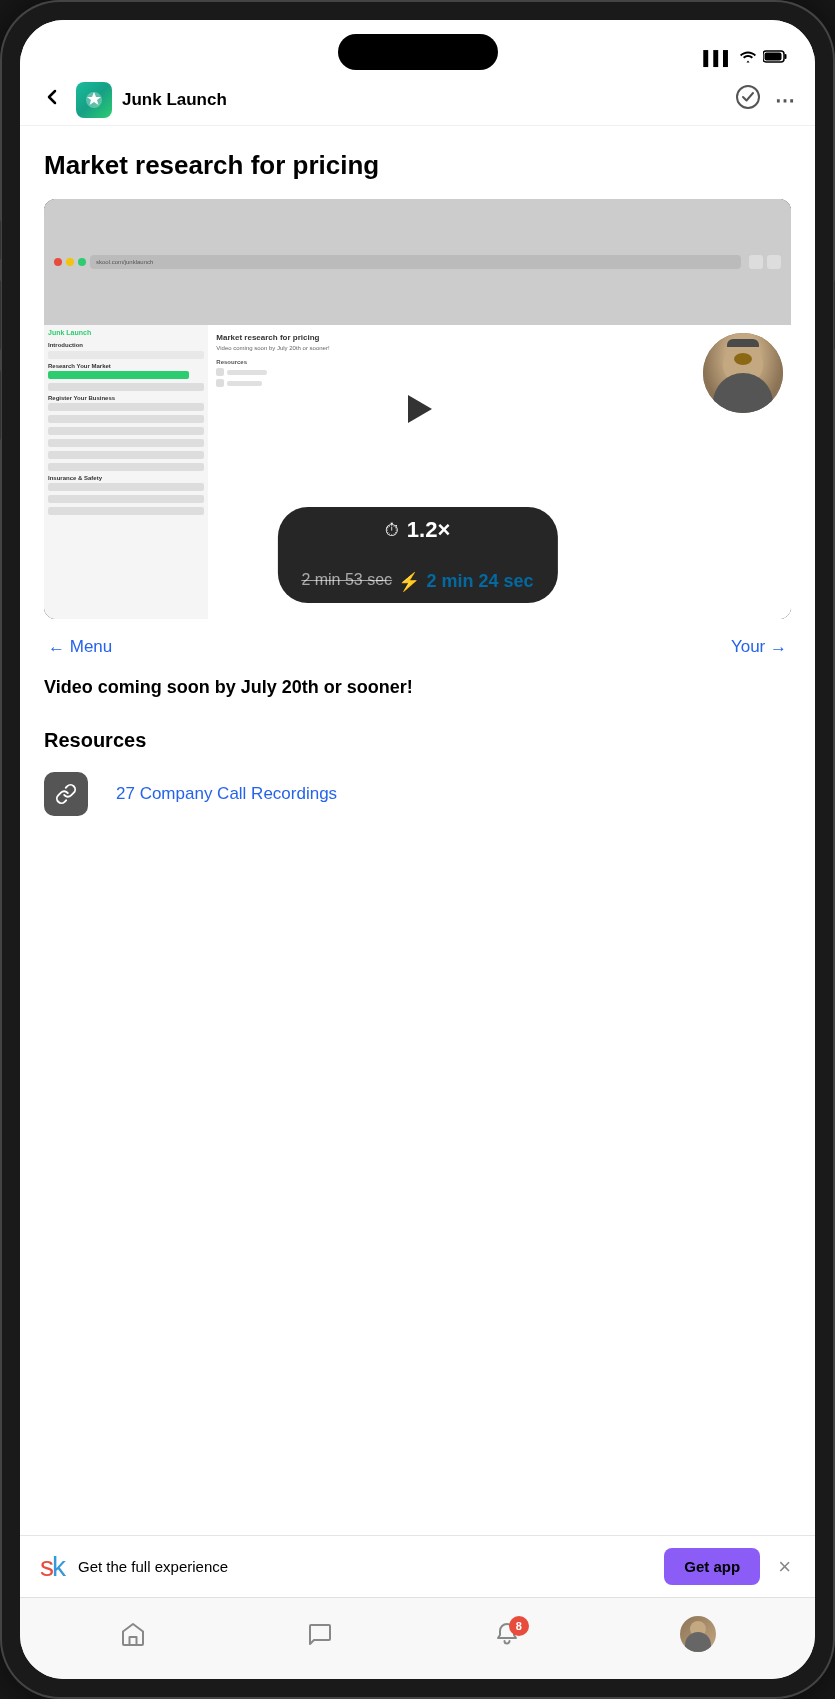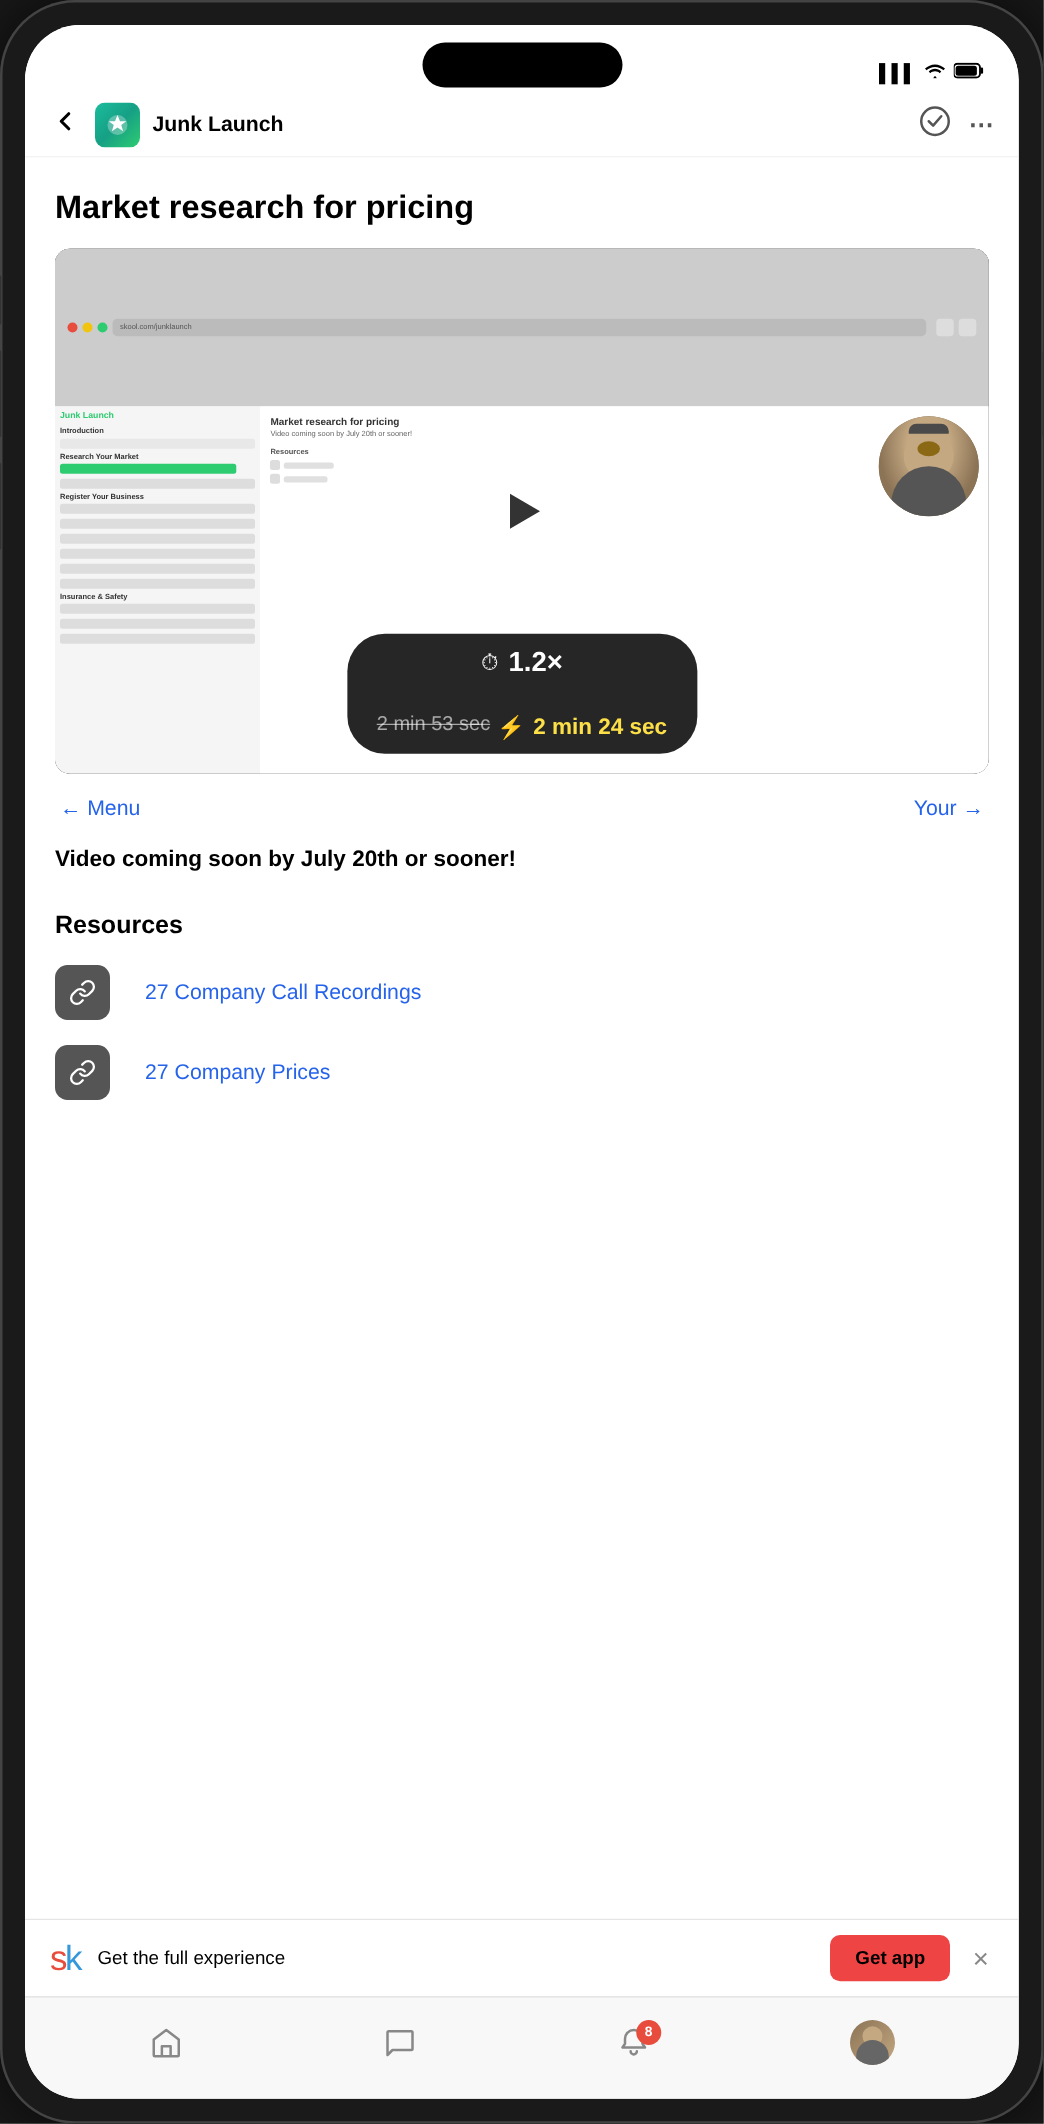--- a/index.html
+++ b/index.html
@@ -356,21 +356,21 @@
       text-decoration: line-through;
     }
 
     .speed-lightning {
       font-size: 18px;
     }
 
     .speed-new {
       font-size: 18px;
       font-weight: 700;
-      color: #fde047;
+      color: #0369a1;
     }
 
     
     .nav-row {
       display: flex;
       justify-content: space-between;
       align-items: center;
       padding: 18px 4px;
       text-align: right;
     }
@@ -460,21 +460,21 @@
     .sk-k { color: #3498db; }
 
     .banner-text {
       flex: 1;
       font-size: 15px;
       color: #000;
       font-weight: 400;
     }
 
     .get-app-btn {
-      background: #ef4444;
+      background: #8b5cf6;
       color: #000;
       font-size: 15px;
       font-weight: 700;
       padding: 10px 20px;
       border-radius: 8px;
       border: none;
       cursor: pointer;
       white-space: nowrap;
     }
 
@@ -767,29 +767,20 @@
           <div class="resource-item">
             <div class="resource-icon">
               <svg viewBox="0 0 24 24" fill="none" xmlns="http://www.w3.org/2000/svg">
                 <path d="M10 13a5 5 0 0 0 7.54.54l3-3a5 5 0 0 0-7.07-7.07l-1.72 1.71" stroke="white" stroke-width="2" stroke-linecap="round" stroke-linejoin="round"></path>
                 <path d="M14 11a5 5 0 0 0-7.54-.54l-3 3a5 5 0 0 0 7.07 7.07l1.71-1.71" stroke="white" stroke-width="2" stroke-linecap="round" stroke-linejoin="round"></path>
               </svg>
             </div>
             <span class="resource-link">27 Company Call Recordings</span>
           </div>
 
-          <div class="resource-item">
-            <div class="resource-icon">
-              <svg viewBox="0 0 24 24" fill="none" xmlns="http://www.w3.org/2000/svg">
-                <path d="M10 13a5 5 0 0 0 7.54.54l3-3a5 5 0 0 0-7.07-7.07l-1.72 1.71" stroke="white" stroke-width="2" stroke-linecap="round" stroke-linejoin="round"></path>
-                <path d="M14 11a5 5 0 0 0-7.54-.54l-3 3a5 5 0 0 0 7.07 7.07l1.71-1.71" stroke="white" stroke-width="2" stroke-linecap="round" stroke-linejoin="round"></path>
-              </svg>
-            </div>
-            <span class="resource-link">27 Company Prices</span>
-          </div>
         </div>
 
       </div>
     </div>
 
     <div class="bottom-banner">
       <div style="font-size:28px; font-weight:400; letter-spacing:-2px; line-height:1;">
         <span class="sk-s">s</span><span class="sk-k">k</span>
       </div>
       <span class="banner-text">Get the full experience</span>

